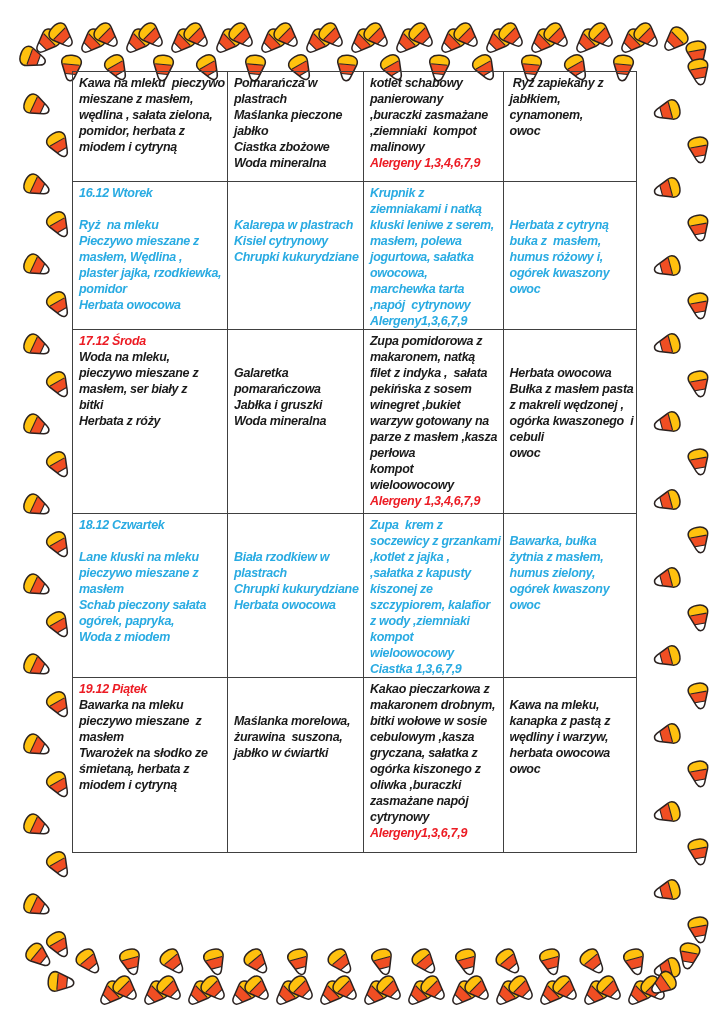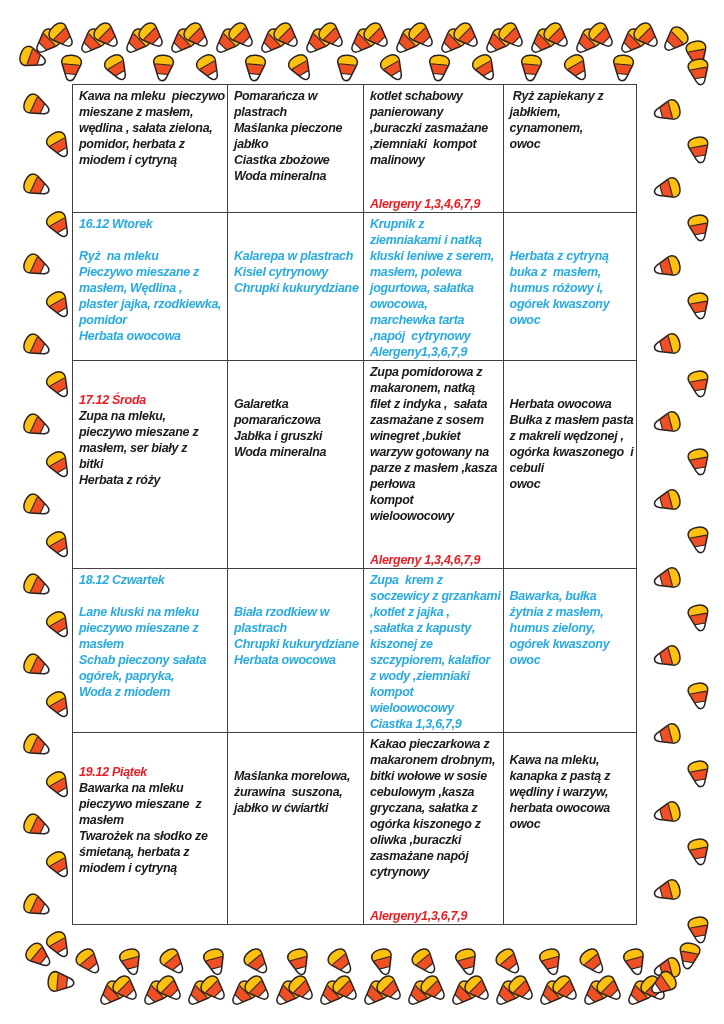--- a/index.html
+++ b/index.html
@@ -12,36 +12,36 @@
   
   #candy-border{position:absolute;inset:0;pointer-events:none;}
   .candy{position:absolute;width:22px;height:28px;overflow:visible;}
   .cc-white{fill:var(--candy-white,#fff);}
   .cc-orange{fill:var(--candy-orange,#F04E23);}
   .cc-yellow{fill:var(--candy-yellow,#FFC10E);}
   .cc-outline{fill:none;stroke:var(--candy-outline,#2B2220);stroke-width:1.5;}
   .cc-sep{stroke:var(--candy-outline,#2B2220);stroke-width:1.1;}
   
   table.menu-table{
-    position:absolute;left:72px;top:84px;
+    position:absolute;left:72px;top:71px;
     border-collapse:collapse;table-layout:fixed;
   }
   td{
     border:1.5px solid var(--table-border,#404040);
     vertical-align:top;
     padding:3px 2px 0 6px;
   }
   .line{
     font-size:12.5px;line-height:16px;
     font-weight:700;font-style:italic;
     letter-spacing:-0.3px;white-space:pre;
     color:var(--ink,#1a1a1a);
   }
   .c-blue{color:var(--day-blue,#29ABE2);}
-  .c-red{color:var(--day-red,#ED1C24);margin-top:28px;}
+  .c-red{color:var(--day-red,#ED1C24);}
 </style>
 </head>
 <body>
 
 <svg width="0" height="0" style="position:absolute" aria-hidden="true">
   <defs>
     <clipPath id="candyclip">
       <path d="M11 1.2 C12.9 1.2 14.3 2.5 15.3 5 L20.2 17.2 C22.2 22.2 19.3 26.8 11 26.8 C2.7 26.8 -0.2 22.2 1.8 17.2 L6.7 5 C7.7 2.5 9.1 1.2 11 1.2 Z"></path>
     </clipPath>
   </defs>
@@ -1464,39 +1464,39 @@
             <div class="line c-blue">Herbata z cytryną</div>
             <div class="line c-blue">buka z  masłem,</div>
             <div class="line c-blue">humus różowy i,</div>
             <div class="line c-blue">ogórek kwaszony</div>
             <div class="line c-blue">owoc</div>
           </td>
         </tr>
         <tr style="height: 184px;">
           <td>
             <div class="line c-red">17.12 Środa</div>
-            <div class="line">Zupa na mleku,</div>
+            <div class="line">Woda na mleku,</div>
             <div class="line">pieczywo mieszane z</div>
             <div class="line">masłem, ser biały z</div>
             <div class="line">bitki</div>
             <div class="line">Herbata z róży</div>
           </td>
           <td>
             <div class="line">&nbsp;</div>
             <div class="line">&nbsp;</div>
             <div class="line">Galaretka</div>
             <div class="line">pomarańczowa</div>
             <div class="line">Jabłka i gruszki</div>
             <div class="line">Woda mineralna</div>
           </td>
           <td>
             <div class="line">Zupa pomidorowa z</div>
             <div class="line">makaronem, natką</div>
             <div class="line">filet z indyka ,  sałata</div>
-            <div class="line">zasmażane z sosem</div>
+            <div class="line">pekińska z sosem</div>
             <div class="line">winegret ,bukiet</div>
             <div class="line">warzyw gotowany na</div>
             <div class="line">parze z masłem ,kasza</div>
             <div class="line">perłowa</div>
             <div class="line">kompot</div>
             <div class="line">wieloowocowy</div>
             <div class="line c-red">Alergeny 1,3,4,6,7,9</div>
           </td>
           <td>
             <div class="line">&nbsp;</div>

